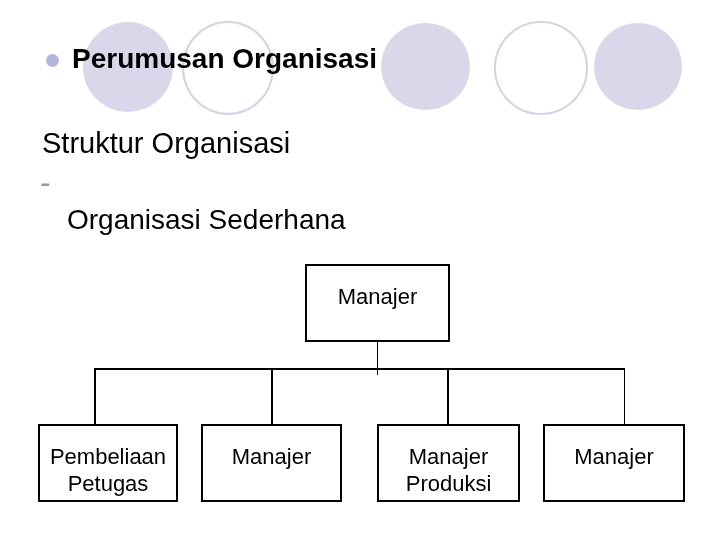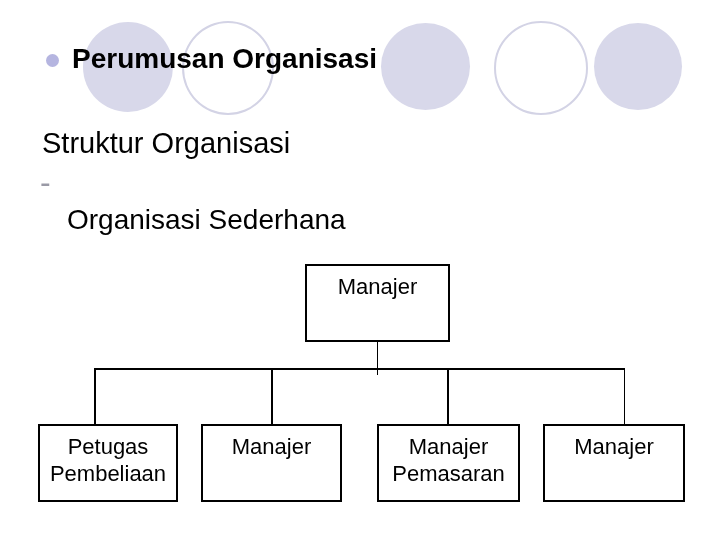--- a/index.html
+++ b/index.html
@@ -50,21 +50,21 @@
   }
 
   
   .org-box {
     position: absolute;
     border: 2px solid #000000;
     background: #ffffff;
     box-sizing: border-box;
     text-align: center;
     font-size: 22px; color: #000000; line-height: 27px;
-    padding-top: 7px;
+    padding-top: 17px;
   }
   .root-box { left: 305px; top: 264px; width: 145px; height: 78px; }
   .child-1  { left: 38px;  top: 424px; width: 140px; height: 78px; }
   .child-2  { left: 201px; top: 424px; width: 141px; height: 78px; }
   .child-3  { left: 377px; top: 424px; width: 143px; height: 78px; }
   .child-4  { left: 543px; top: 424px; width: 142px; height: 78px; }
   .org-box .line { display: block; }
 
   
   .conn { position: absolute; background: #000000; }
@@ -98,30 +98,30 @@
   <div class="conn conn-d1"></div>
   <div class="conn conn-d2"></div>
   <div class="conn conn-d3"></div>
   <div class="conn conn-d4"></div>
 
   <div class="org-box root-box">
     <span class="line">Manajer</span>
   </div>
 
   <div class="org-box child-1">
+    <span class="line">Pembeliaan</span>
     <span class="line">Petugas</span>
-    <span class="line">Pembeliaan</span>
   </div>
 
   <div class="org-box child-2">
     <span class="line">Manajer</span>
   </div>
 
   <div class="org-box child-3">
     <span class="line">Manajer</span>
-    <span class="line">Pemasaran</span>
+    <span class="line">Produksi</span>
   </div>
 
   <div class="org-box child-4">
     <span class="line">Manajer</span>
   </div>
 
 </div>
 
 </body></html>

